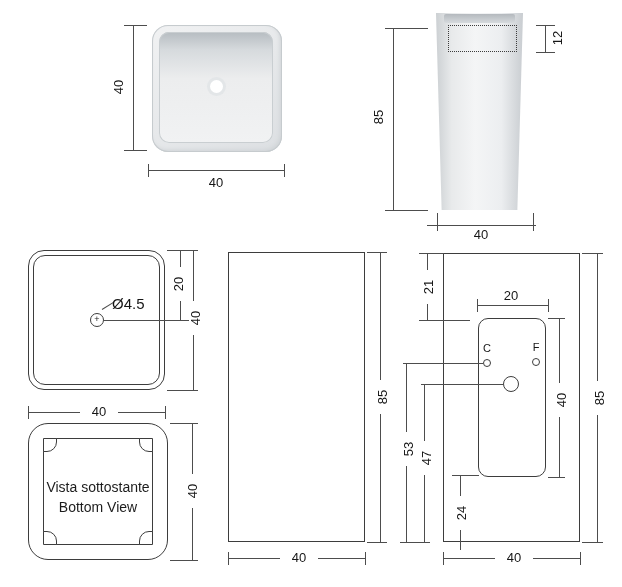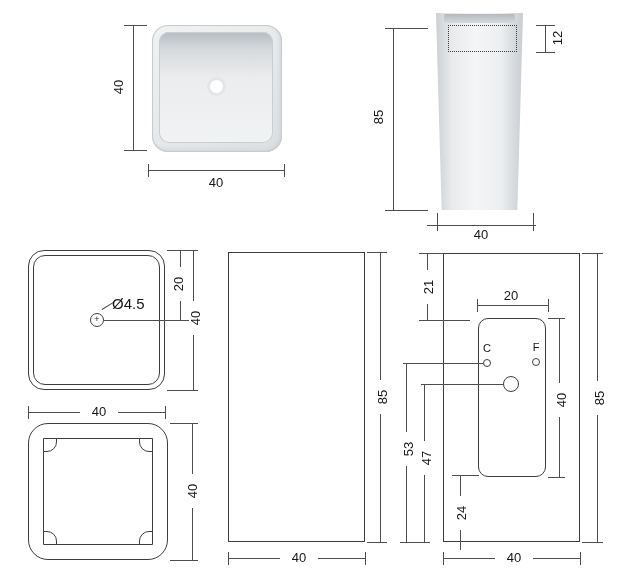--- a/index.html
+++ b/index.html
@@ -95,20 +95,24 @@
   <div class="vl" style="left:28px;top:406px;height:13px;"></div>
   <div class="vl" style="left:165px;top:406px;height:13px;"></div>
   <div class="dt bg" style="left:80px;top:405px;width:32px;">40</div>
 
   <div class="shape" style="left:28px;top:423px;width:140px;height:137px;border-radius:20px;"></div>
   <div class="shape" style="left:43px;top:438px;width:110px;height:107px;border-radius:8px;border-width:1px;"></div>
   <div class="foot" style="left:43px;top:438px;border-radius:0 0 10px 0;"></div>
   <div class="foot" style="left:139px;top:438px;border-radius:0 0 0 10px;"></div>
   <div class="foot" style="left:43px;top:531px;border-radius:0 10px 0 0;"></div>
   <div class="foot" style="left:139px;top:531px;border-radius:10px 0 0 0;"></div>
+  <div class="caption">
+    <div>Vista sottostante</div>
+    <div>Bottom View</div>
+  </div>
 
   <div class="hl" style="left:170px;top:423px;width:28px;"></div>
   <div class="hl" style="left:170px;top:560px;width:28px;"></div>
   <div class="vl" style="left:192px;top:423px;height:137px;"></div>
   <div class="dt rot bg" style="left:176px;top:484px;width:28px;">40</div>
 
   <div class="shape" style="left:228px;top:252px;width:137px;height:290px;"></div>
   <div class="hl" style="left:367px;top:252px;width:20px;"></div>
   <div class="hl" style="left:367px;top:542px;width:20px;"></div>
   <div class="vl" style="left:380px;top:252px;height:290px;"></div>

